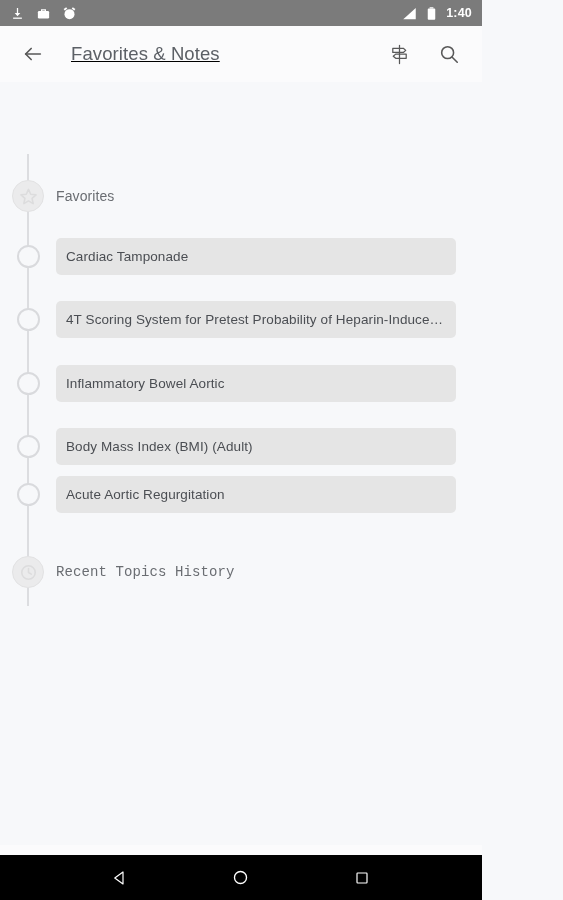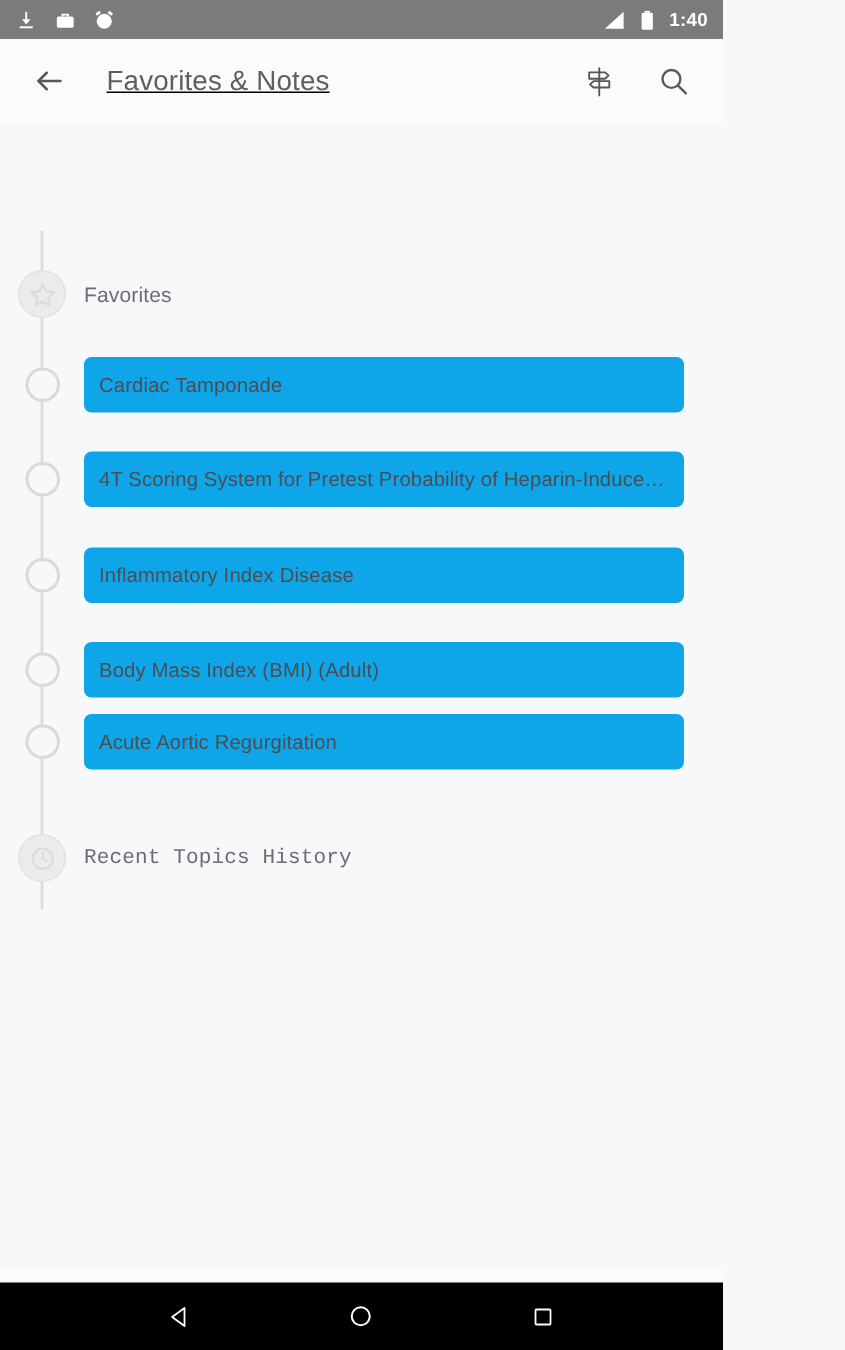--- a/index.html
+++ b/index.html
@@ -152,21 +152,21 @@
     font-size: 14px;
     color: #6a6d72;
     letter-spacing: 0.1px;
     white-space: nowrap;
   }
 
   .item-chip {
     flex: 1 1 auto;
     margin-right: 26px;
     height: 37px;
-    background: #0ea5e9;
+    background: #e5e5e5;
     border-radius: 5px;
     display: flex;
     align-items: center;
     padding: 0 10px;
     cursor: pointer;
     overflow: hidden;
   }
   .item-chip .item-text {
     font-size: 13.5px;
     color: #4b4e53;
@@ -300,21 +300,21 @@
       <div class="item-chip">
         <span class="item-text">4T Scoring System for Pretest Probability of Heparin-Induced Thrombocyto...</span>
       </div>
     </div>
 
     <div class="tl-row" style="top: 283px;">
       <div class="node">
           <div class="node-circle"></div>
         </div>
       <div class="item-chip">
-        <span class="item-text">Inflammatory Index Disease</span>
+        <span class="item-text">Inflammatory Bowel Aortic</span>
       </div>
     </div>
 
     <div class="tl-row" style="top: 346px;">
       <div class="node">
           <div class="node-circle"></div>
         </div>
       <div class="item-chip">
         <span class="item-text">Body Mass Index (BMI) (Adult)</span>
       </div>

